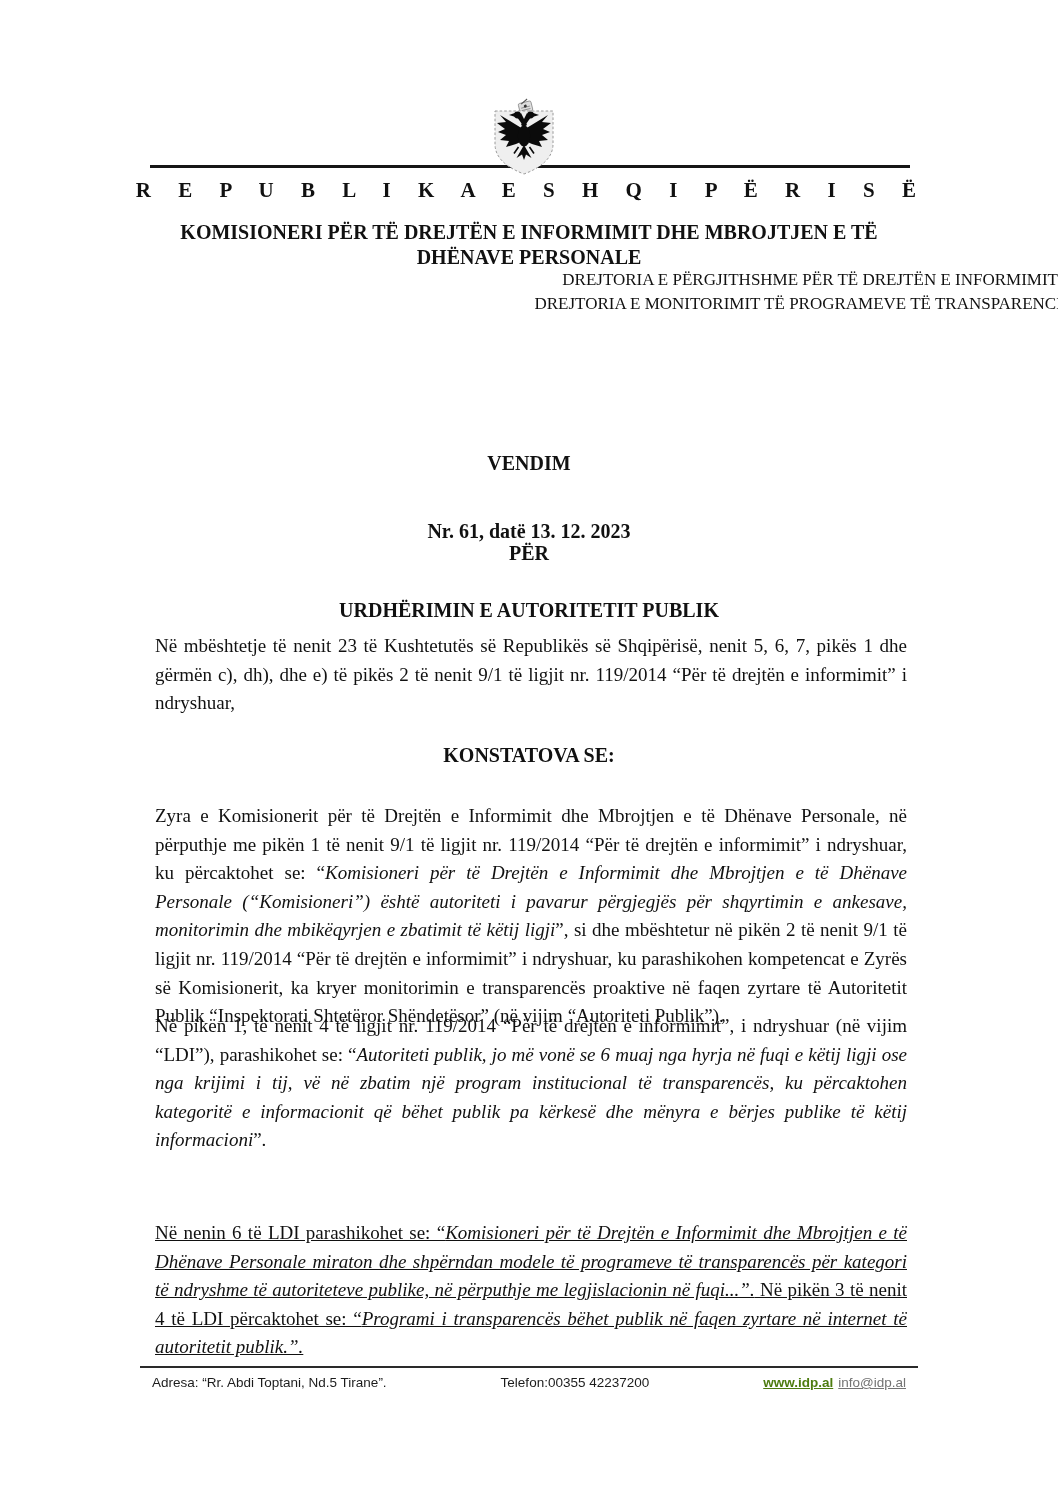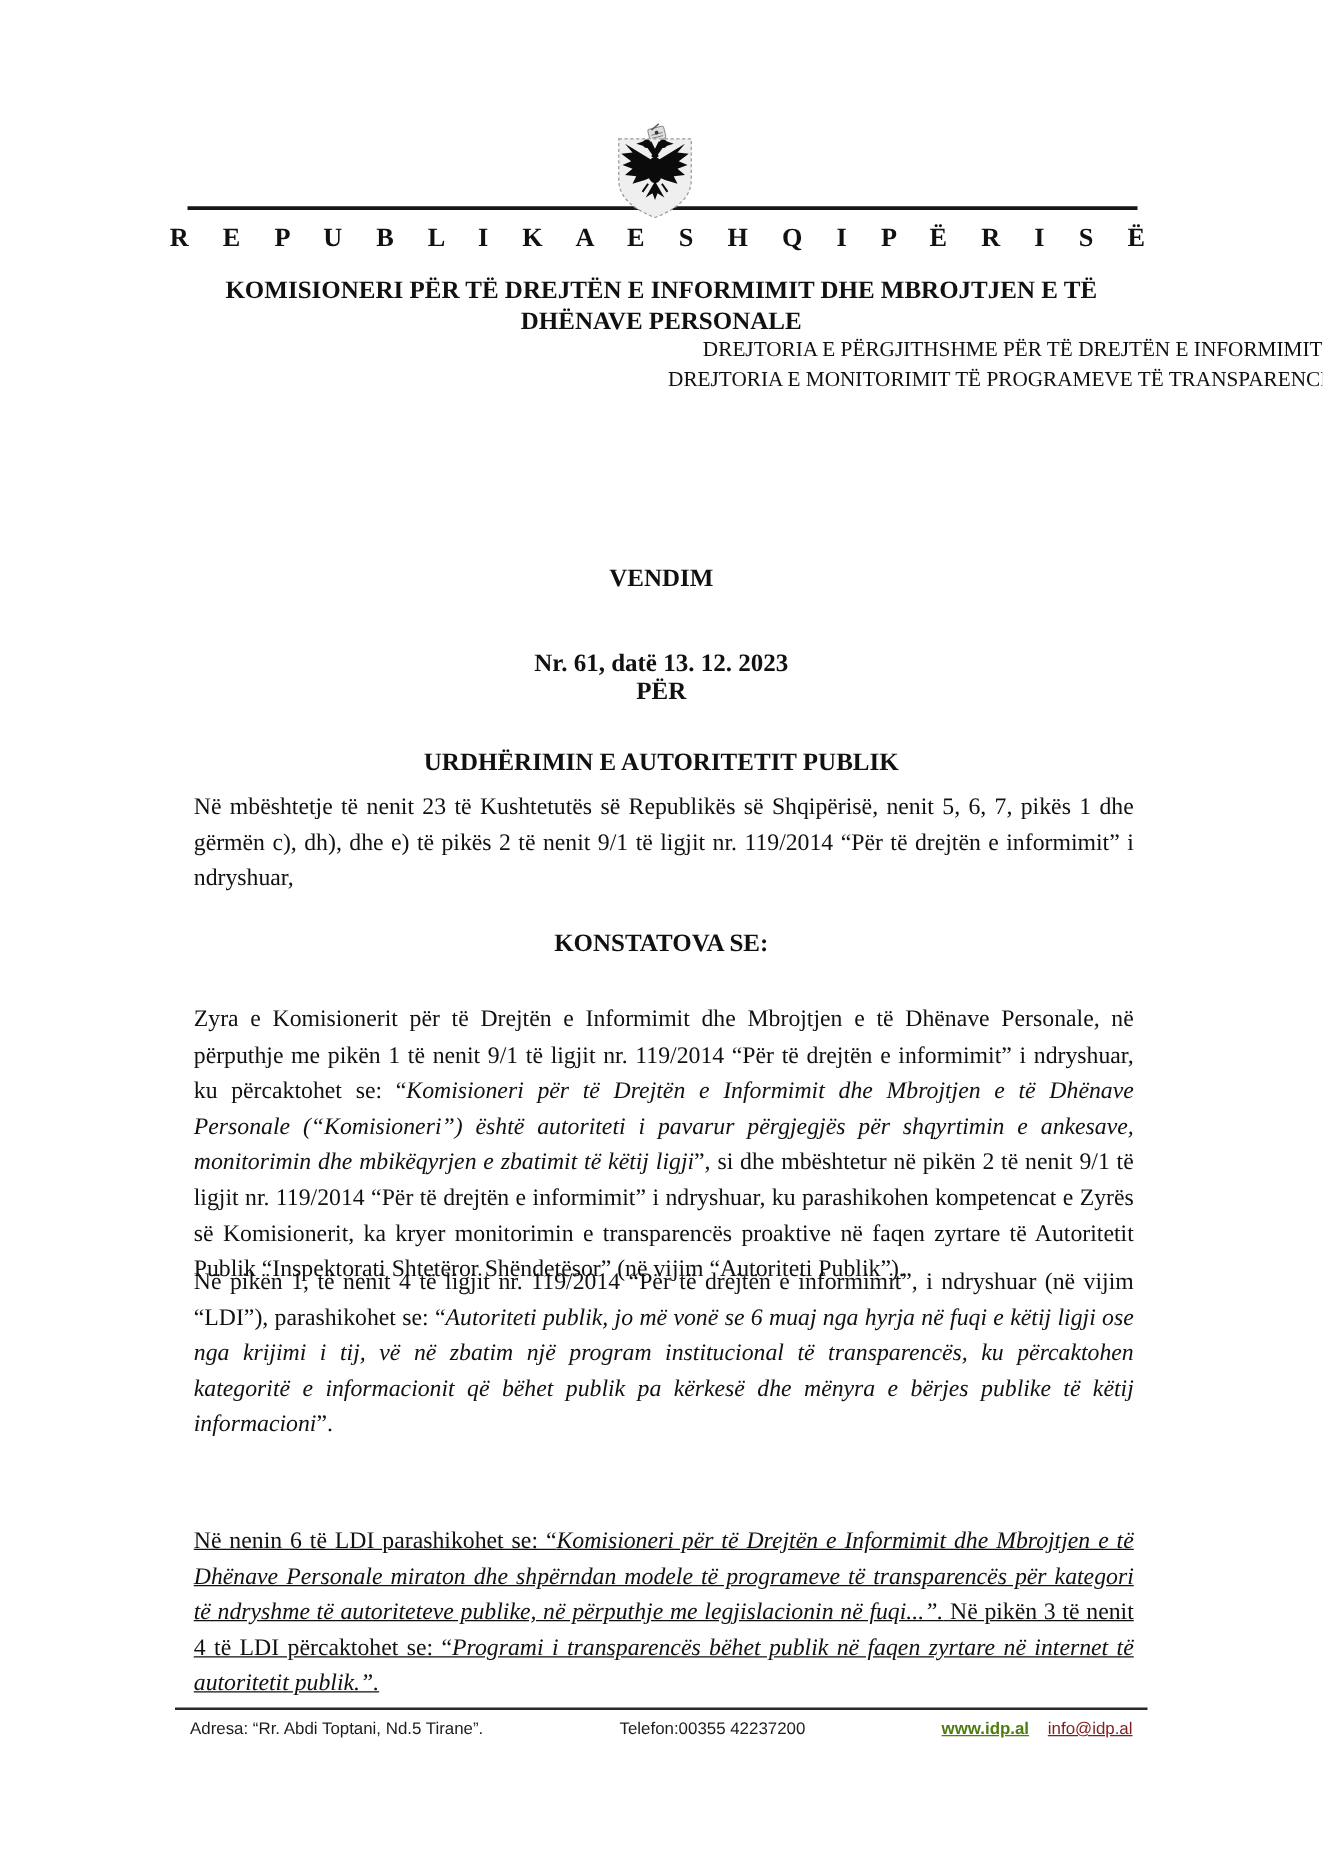--- a/index.html
+++ b/index.html
@@ -88,21 +88,21 @@
     top:1375px;left:152px;width:754px;
     display:flex;
     justify-content:space-between;
     align-items:baseline;
     font-family:"Liberation Sans","DejaVu Sans",sans-serif;
     font-size:13.5px;
     color:#1c1c1c;
   }
   .footer-links a{text-decoration:underline;}
   .link-web{color:#4d7c0f;font-weight:bold;}
-  .link-mail{color:#7f1d1d;margin-left:15px;}
+  .link-mail{color:#737373;margin-left:5px;}
 </style>
 </head>
 <body>
 
 <div class="page">
 
   <div class="emblem">
     <svg width="76" height="82" viewBox="0 0 76 82" xmlns="http://www.w3.org/2000/svg">
 
       <g transform="rotate(-14 40 9)">

